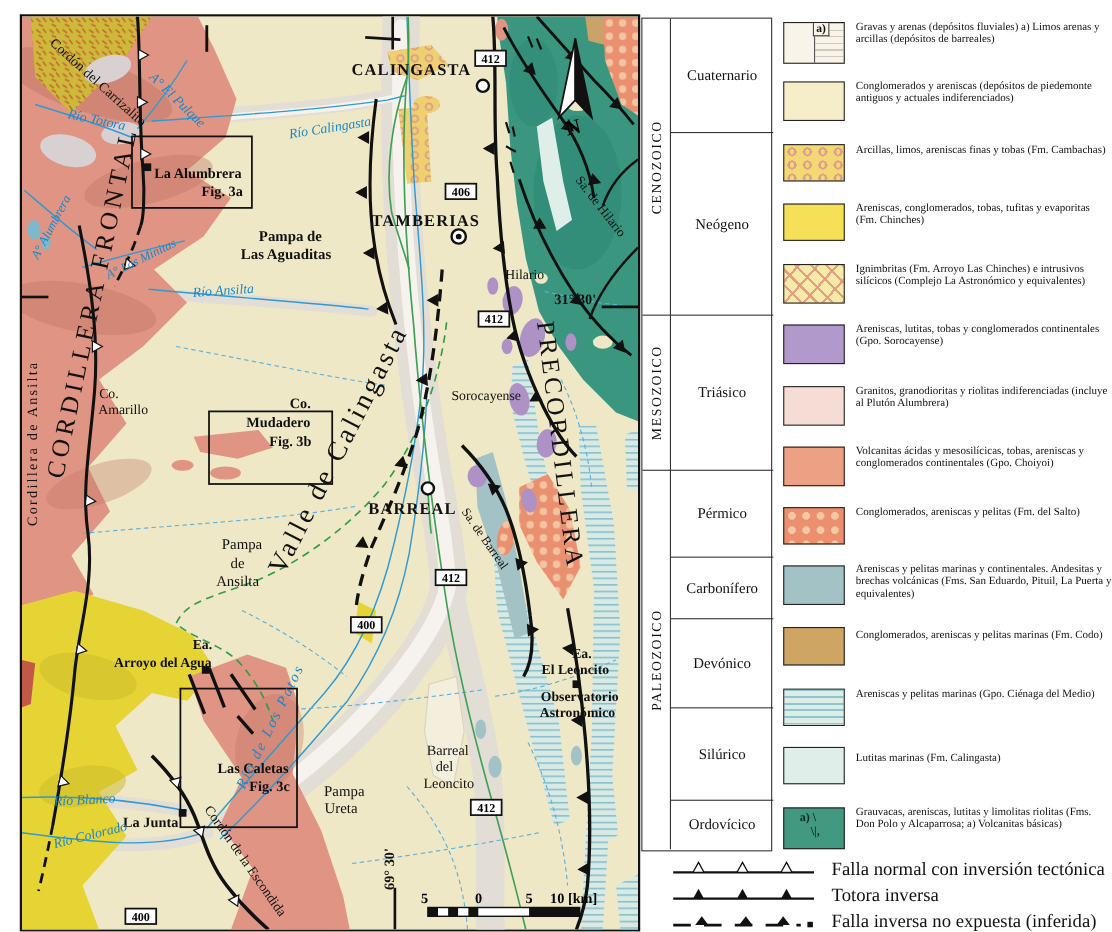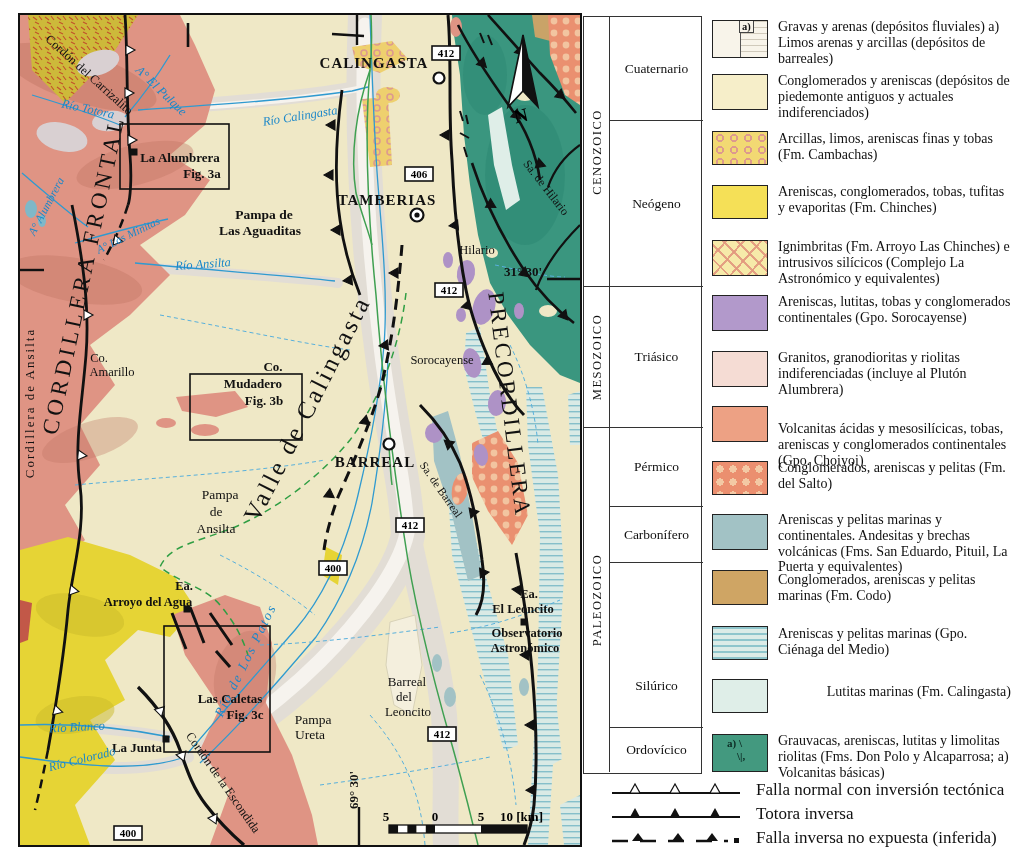--- a/index.html
+++ b/index.html
@@ -12,21 +12,21 @@
   #strat{position:absolute;left:583px;top:16px;width:119px;height:758px;border:1.5px solid #333;box-sizing:border-box;background:#fff;}
   .era-cell{position:absolute;left:0;width:26px;border-right:1.5px solid #333;border-bottom:1.5px solid #333;box-sizing:border-box;}
   .era-cell:last-of-type{border-bottom:none;}
   .era-cell span{position:absolute;left:50%;top:50%;transform:translate(-50%,-50%) rotate(-90deg);
                  white-space:nowrap;font-size:12.5px;letter-spacing:1.5px;}
   .per-cell{position:absolute;left:26px;width:93px;border-bottom:1.5px solid #333;box-sizing:border-box;
             display:flex;align-items:center;justify-content:center;font-size:13.5px;}
   .per-cell.last{border-bottom:none;}
   
   .sw{position:absolute;left:712px;width:56px;border:1.6px solid #222;box-sizing:border-box;background:#fff;}
-  .ltext{position:absolute;left:778px;width:233px;font-size:14px;line-height:1.13;}
+  .ltext{position:absolute;left:778px;width:233px;font-size:10px;line-height:1.13;}
   .sw-split{display:flex;}
   .sw-split .half{flex:1;height:100%;}
   .sw-a-label{position:absolute;left:26px;top:0px;font-weight:bold;font-size:10.5px;background:#f8f4ea;padding:0 2px;border:1px solid #444;border-top:none;}
   .ordmark{position:absolute;font-weight:bold;font-size:11px;color:#0c2b24;}
   
   .fault-row{position:absolute;left:608px;width:403px;height:18px;display:flex;align-items:center;}
   .fault-row svg{flex:0 0 140px;}
   .fault-row .flabel{font-size:17px;margin-left:8px;white-space:nowrap;}
   
   text{font-family:"Liberation Serif","DejaVu Serif",serif;}
@@ -425,20 +425,23 @@
       </div>
   <div class="per-cell" style="top:411px;height:79px;">
         <span>Pérmico</span>
       </div>
   <div class="per-cell" style="top:270px;height:141px;">
         <span>Triásico</span>
       </div>
   <div class="per-cell" style="top:490px;height:56px;">
         <span>Carbonífero</span>
       </div>
+  <div class="per-cell" style="top:546px;height:81px;">
+        <span>Devónico</span>
+      </div>
   <div class="per-cell" style="top:627px;height:84px;">
         <span>Silúrico</span>
       </div>
   <div class="per-cell last" style="top:711px;height:44px;">
         <span>Ordovícico</span>
       </div>
 </div>
 
 <div class="sw sw-split" style="top:20px;height:38px;background:#f8f4ea;">
   <div class="half" style="border-right:1px solid #555;"></div>
@@ -459,36 +462,36 @@
 <div class="sw" style="top:240px;height:36px;background-color:#f6eaa9;background-image:repeating-linear-gradient(45deg, rgba(226,152,126,0.9) 0 2px, rgba(0,0,0,0) 2px 10px),repeating-linear-gradient(-48deg, rgba(226,152,126,0.9) 0 2px, rgba(0,0,0,0) 2px 13px);"></div>
 <div class="ltext" style="top:239px;">Ignimbritas (Fm. Arroyo Las Chinches) e intrusivos silícicos (Complejo La Astronómico y equivalentes)</div>
 
 <div class="sw" style="top:295px;height:36px;background:#b299cb;"></div>
 <div class="ltext" style="top:294px;">Areniscas, lutitas, tobas y conglomerados continentales (Gpo. Sorocayense)</div>
 
 <div class="sw" style="top:351px;height:36px;background:#f5dcd4;"></div>
 <div class="ltext" style="top:350px;">Granitos, granodioritas y riolitas indiferenciadas (incluye al Plutón Alumbrera)</div>
 
 <div class="sw" style="top:406px;height:36px;background:#eda184;"></div>
-<div class="ltext" style="top:421px;">Volcanitas ácidas y mesosilícicas, tobas, areniscas y conglomerados continentales (Gpo. Choiyoi)</div>
+<div class="ltext" style="top:405px;">Volcanitas ácidas y mesosilícicas, tobas, areniscas y conglomerados continentales (Gpo. Choiyoi)</div>
 
 <div class="sw" style="top:461px;height:34px;background-color:#eb8f6f;background-image:radial-gradient(circle 5px at 7px 7px, #f3c9a4 0 3.6px, rgba(0,0,0,0) 3.6px);background-size:13px 13px;"></div>
 <div class="ltext" style="top:460px;">Conglomerados, areniscas y pelitas (Fm. del Salto)</div>
 
 <div class="sw" style="top:514px;height:36px;background:#a2c2c5;"></div>
 <div class="ltext" style="top:512px;">Areniscas y pelitas marinas y continentales. Andesitas y brechas volcánicas (Fms. San Eduardo, Pituil, La Puerta y equivalentes)</div>
 
 <div class="sw" style="top:570px;height:35px;background:#cfa564;"></div>
 <div class="ltext" style="top:572px;">Conglomerados, areniscas y pelitas marinas (Fm. Codo)</div>
 
 <div class="sw" style="top:626px;height:34px;background:repeating-linear-gradient(180deg, #8fc6cc 0 1.6px, #dcece7 1.6px 6px);"></div>
 <div class="ltext" style="top:626px;">Areniscas y pelitas marinas (Gpo. Ciénaga del Medio)</div>
 
 <div class="sw" style="top:679px;height:34px;background:#dfeee8;"></div>
-<div class="ltext" style="top:684px;text-align:right;">Lutitas marinas (Fm. Calingasta)</div>
+<div class="ltext" style="top:684px;">Lutitas marinas (Fm. Calingasta)</div>
 
 <div class="sw" style="top:734px;height:38px;background:#43997f;">
   <span class="ordmark" style="left:14px;top:2px;">a) \</span>
   <span class="ordmark" style="left:24px;top:15px;">\|,</span>
 </div>
 <div class="ltext" style="top:733px;">Grauvacas, areniscas, lutitas y limolitas riolitas (Fms. Don Polo y Alcaparrosa; a) Volcanitas básicas)</div>
 
 <div class="fault-row" style="top:781px;">
   <svg width="140" height="18" viewBox="0 0 140 18">
     <line x1="4" y1="12" x2="132" y2="12" stroke="#111" stroke-width="2"></line>

